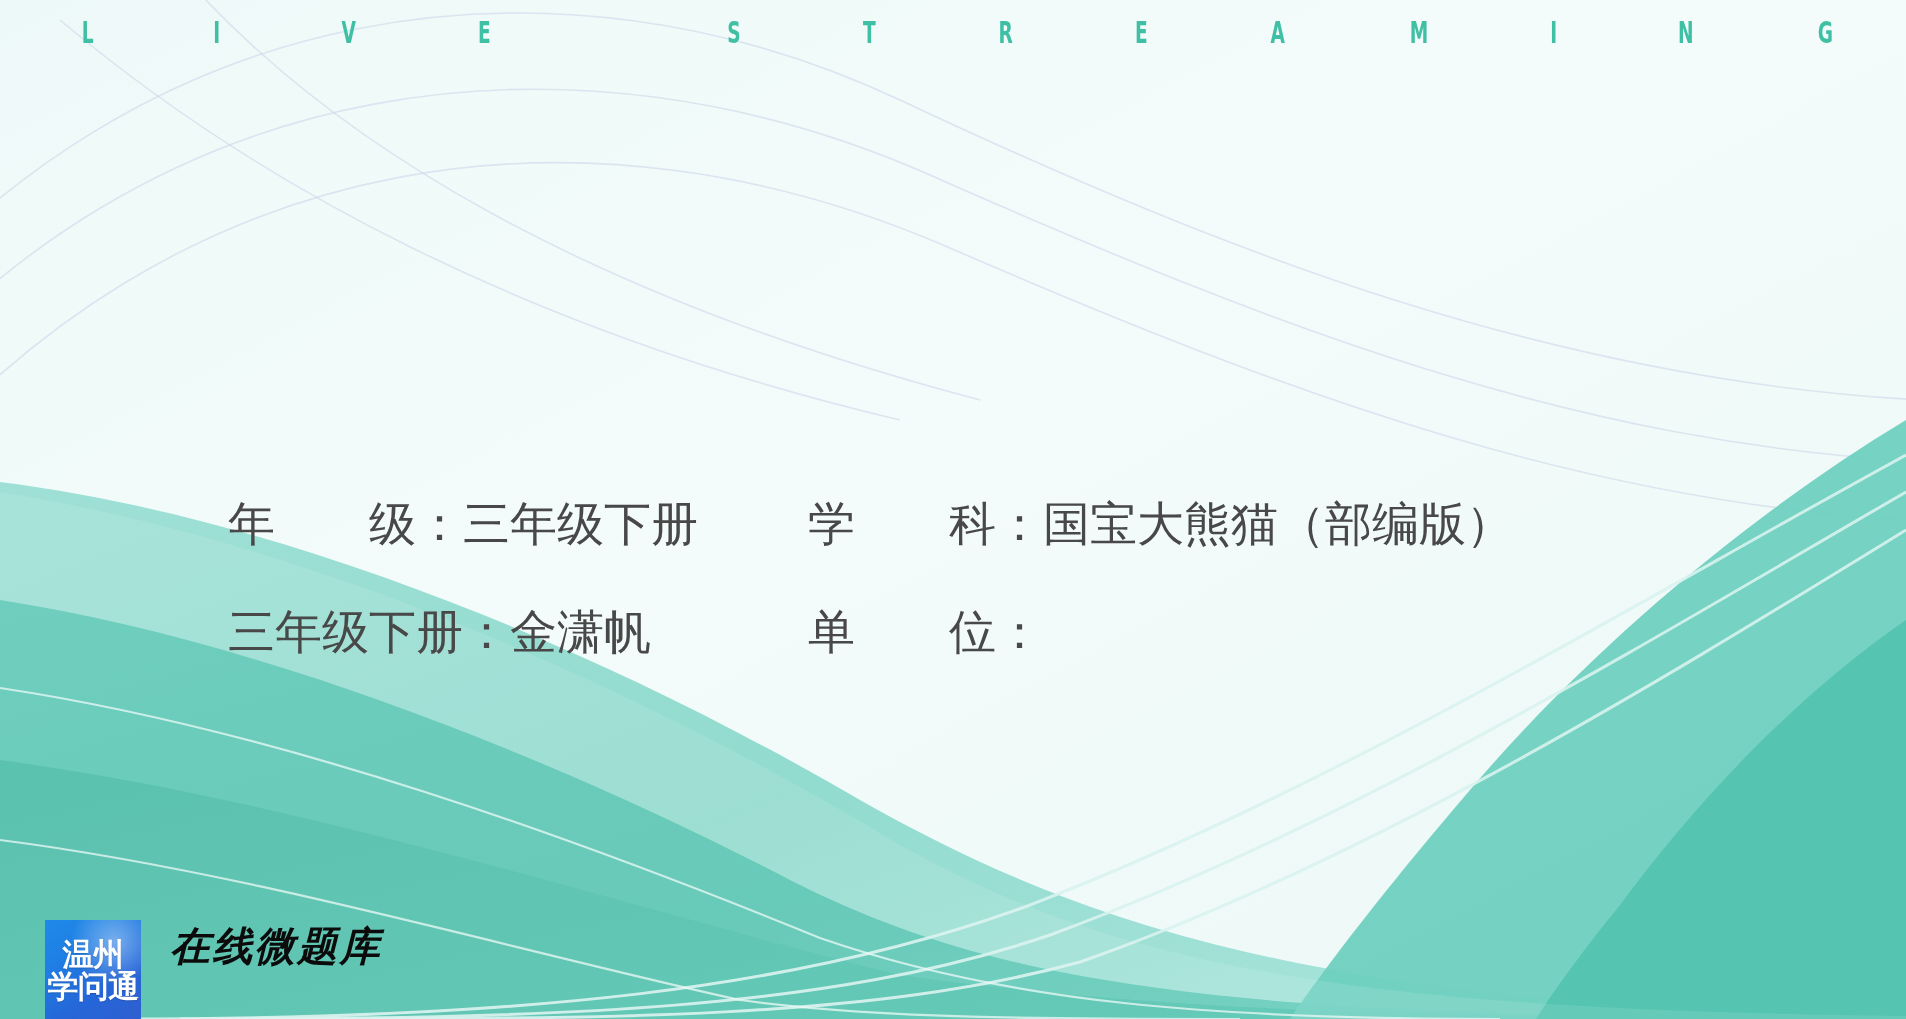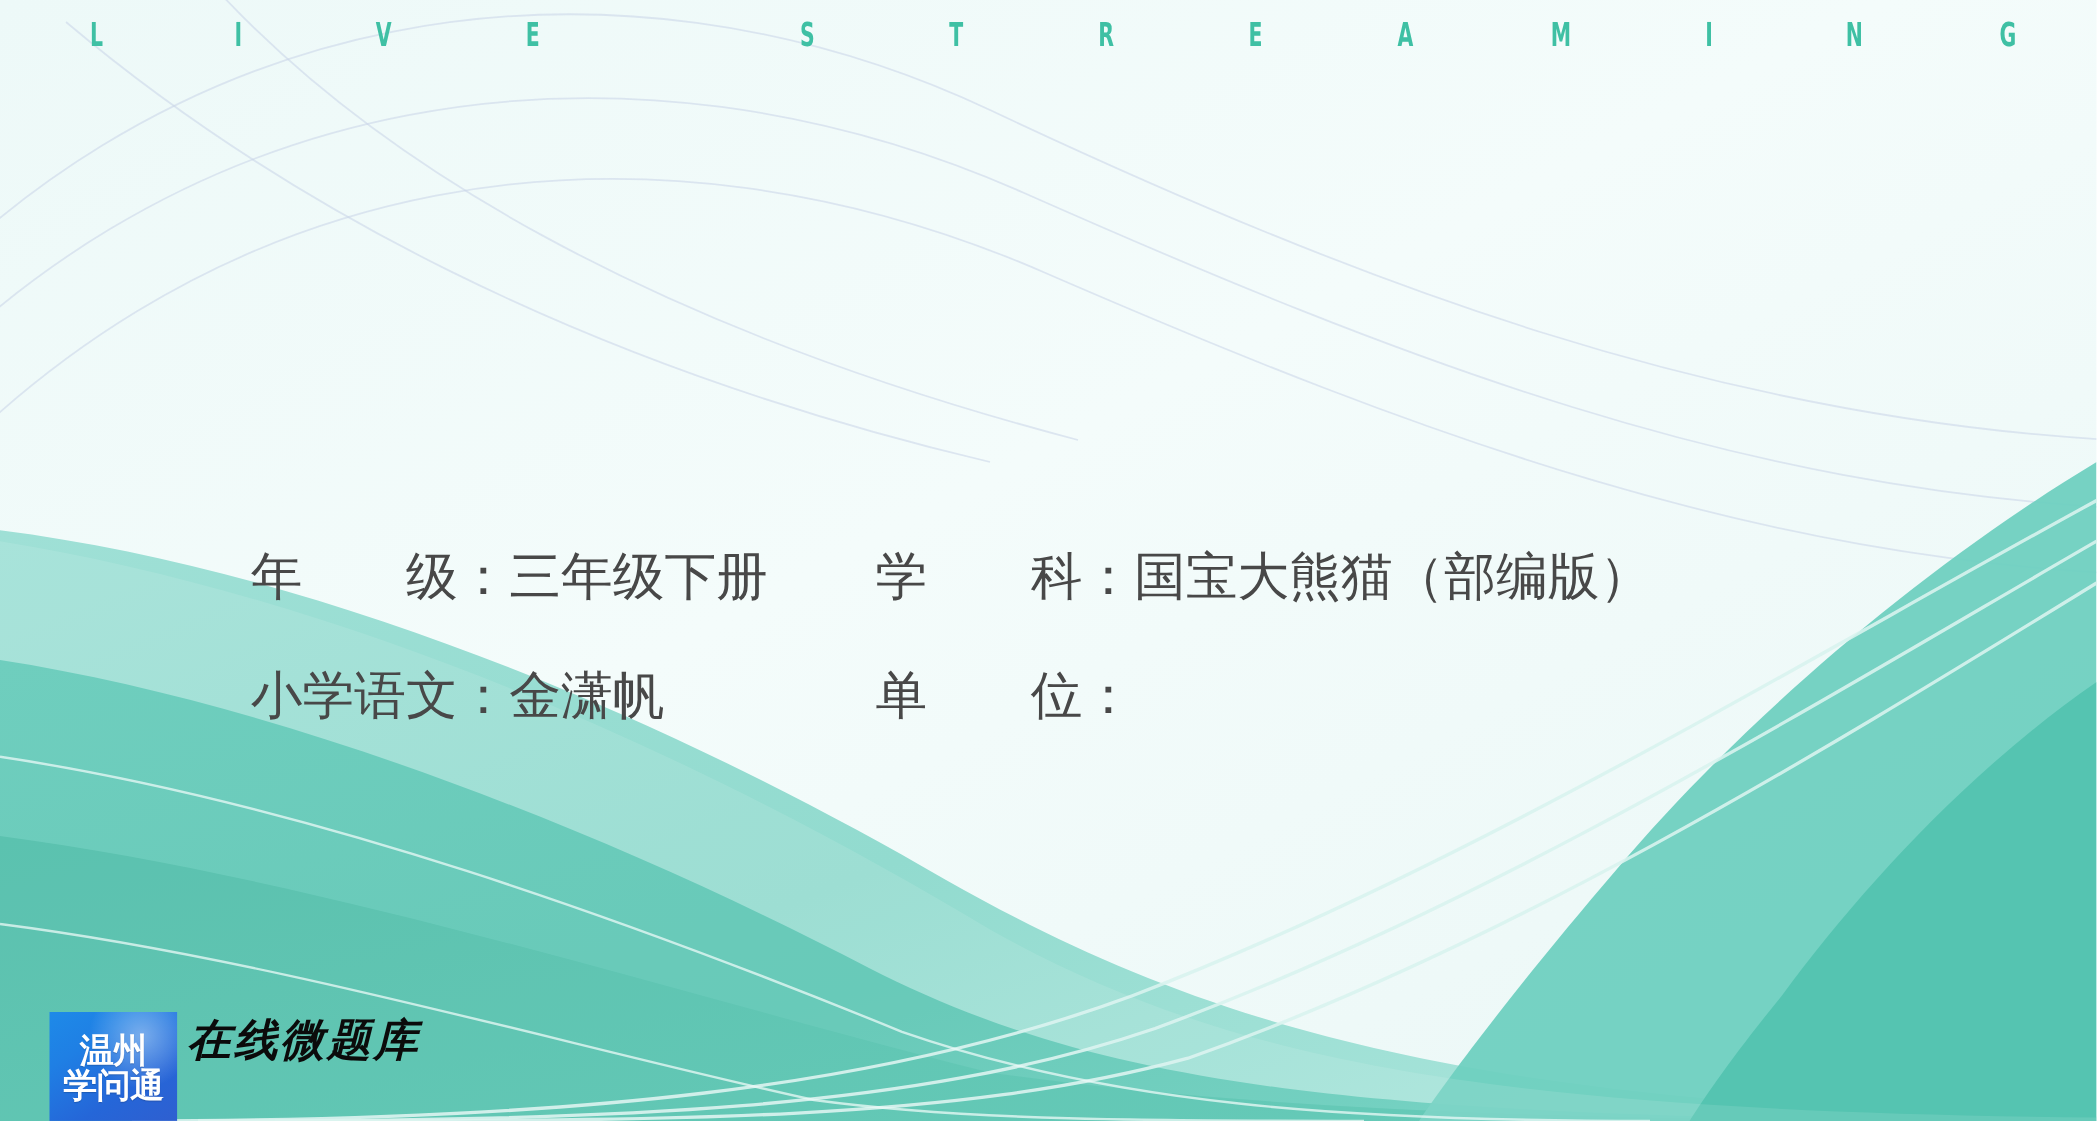--- a/index.html
+++ b/index.html
@@ -70,33 +70,33 @@
     display: flex;
     align-items: baseline;
     height: 108px;
   }
   .info-cell {
     display: flex;
     align-items: baseline;
     white-space: nowrap;
   }
   .info-cell.left  { width: 568px; text-align: right; }
-  .info-cell.right { width: auto; }
+  .info-cell.right { width: auto; margin-left: 12px; }
   .lbl {
     white-space: pre;
   }
   .val {
     white-space: pre;
   }
   
   .logo-badge {
     position: absolute;
     left: 45px;
     top: 920px;
-    width: 116px;
+    width: 96px;
     height: 99px;
     background:
       radial-gradient(circle at 72% 22%, rgba(255,255,255,0.40) 0%, rgba(255,255,255,0.0) 42%),
       linear-gradient(148deg, #1e8ae8 0%, #1f7fe4 30%, #2566d8 68%, #2f5fd0 100%);
     display: flex;
     flex-direction: column;
     align-items: center;
     justify-content: center;
     box-sizing: border-box;
     padding-top: 2px;
@@ -226,21 +226,21 @@
         <span class="val">三年级下册</span>
       </div>
       <div class="info-cell right">
         <span class="lbl">学　　科：</span>
         <span class="val">国宝大熊猫（部编版）</span>
       </div>
     </div>
 
     <div class="info-row">
       <div class="info-cell left">
-        <span class="lbl">小学语文：</span>
+        <span class="lbl">三年级下册：</span>
         <span class="val">金潇帆</span>
       </div>
       <div class="info-cell right">
         <span class="lbl">单　　位：</span>
       </div>
     </div>
 
   </div>
 
   <div class="logo-badge">

